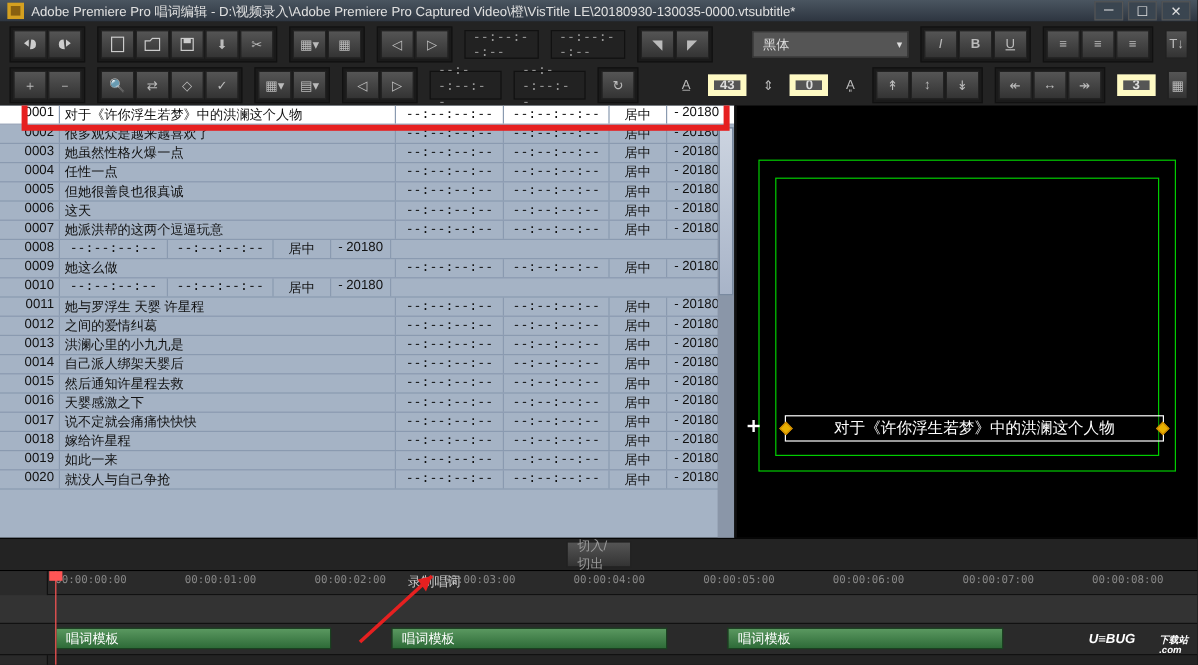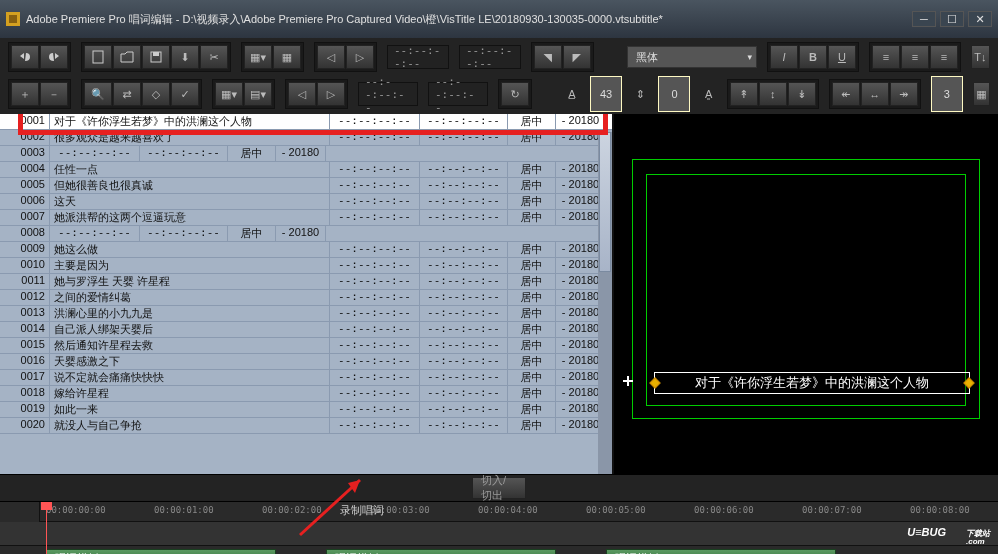--- a/index.html
+++ b/index.html
@@ -1,32 +1,32 @@
 <!DOCTYPE html>
 <html><head>
 <meta charset="utf-8">
 <style>
 * { margin: 0; padding: 0; box-sizing: border-box; font-family: "Microsoft YaHei", sans-serif; font-size: 11px; }
 body { background: #1a1a1a; width: 998px; height: 554px; overflow: hidden; color: #ccc; }
-.titlebar { background: linear-gradient(#4a5560, #2d3540); height: 38px; display: flex; align-items: center; padding: 0 6px; color: #e0e0e0; justify-content: flex-end; }
+.titlebar { background: linear-gradient(#4a5560, #2d3540); height: 18px; display: flex; align-items: center; padding: 0 6px; color: #e0e0e0; justify-content: flex-end; }
 .titlebar .icon { width: 14px; height: 14px; margin-right: 6px; }
 .titlebar .spacer { flex: 1; }
 .titlebar .winbtns { display: flex; gap: 4px; }
 .titlebar .winbtn { width: 24px; height: 16px; background: #3a4550; border: 1px solid #555; display: flex; align-items: center; justify-content: center; }
 
 
 .toolbar-wrap { background: #232323; padding: 4px 8px 2px; display: flex; flex-direction: column; gap: 4px; }
 .toolbar-row { display: flex; align-items: center; gap: 10px; }
 .tgroup { display: flex; gap: 1px; background: #1a1a1a; padding: 2px; border: 1px solid #111; }
 .tbtn { width: 28px; height: 24px; background: linear-gradient(#555, #333); border: 1px solid #222; display: flex; align-items: center; justify-content: center; color: #bbb; }
 .tbtn svg { pointer-events: none; }
 .tcdisplay { min-width: 60px; height: 24px; background: #222; border: 1px solid #111; color: #999; display: flex; align-items: center; padding: 0 6px; font-family: monospace; }
 .combo { height: 22px; background: #555; border: 1px solid #333; padding: 0 16px 0 8px; display: flex; align-items: center; position: relative; color: #ddd; min-width: 80px; }
 .combo::after { content: "▾"; position: absolute; right: 4px; font-size: 9px; }
-.txtinput { width: 32px; height: 36px; background: #555; border: 1px solid #fef9c3; color: #ddd; text-align: center; }
+.txtinput { width: 32px; height: 18px; background: #555; border: 5px solid #fef9c3; color: #ddd; text-align: center; font-weight: bold; }
 
 
 .main-split { display: flex; height: 360px; }
 .left-pane { width: 612px; background: #a5b3c5; position: relative; overflow: hidden; }
 .highlight-box { position: absolute; left: 18px; top: -13px; width: 590px; height: 34px; border: 5px solid #e62020; pointer-events: none; z-index: 5; }
 .table-header { display: flex; background: linear-gradient(#d5dde8, #b0bdd0); height: 18px; border-bottom: 1px solid #8090a5; }
 .table-header div { border-right: 1px solid #8090a5; padding: 1px 4px; font-size: 10px; color: #222; overflow: hidden; }
 .th-num { width: 50px; }
 .th-text { width: 280px; text-align: center; }
 .th-in { width: 90px; text-align: center; }
@@ -228,20 +228,21 @@
         <div class="row">
           <div class="c-num">0002</div>
           <div class="c-text">很多观众是越来越喜欢了</div>
           <div class="c-in">--:--:--:--</div>
           <div class="c-out">--:--:--:--</div>
           <div class="c-align">居中</div>
           <div class="c-style">- 20180</div>
         </div>
         <div class="row">
           <div class="c-num">0003</div>
+          <div class="c-text">她虽然性格火爆一点</div>
           <div class="c-in">--:--:--:--</div>
           <div class="c-out">--:--:--:--</div>
           <div class="c-align">居中</div>
           <div class="c-style">- 20180</div>
         </div>
         <div class="row">
           <div class="c-num">0004</div>
           <div class="c-text">任性一点</div>
           <div class="c-in">--:--:--:--</div>
           <div class="c-out">--:--:--:--</div>
@@ -282,21 +283,20 @@
         <div class="row">
           <div class="c-num">0009</div>
           <div class="c-text">她这么做</div>
           <div class="c-in">--:--:--:--</div>
           <div class="c-out">--:--:--:--</div>
           <div class="c-align">居中</div>
           <div class="c-style">- 20180</div>
         </div>
         <div class="row">
           <div class="c-num">0010</div>
-          <div class="c-text">主要是因为</div>
           <div class="c-in">--:--:--:--</div>
           <div class="c-out">--:--:--:--</div>
           <div class="c-align">居中</div>
           <div class="c-style">- 20180</div>
         </div>
         <div class="row">
           <div class="c-num">0011</div>
           <div class="c-text">她与罗浮生 天婴 许星程</div>
           <div class="c-in">--:--:--:--</div>
           <div class="c-out">--:--:--:--</div>

